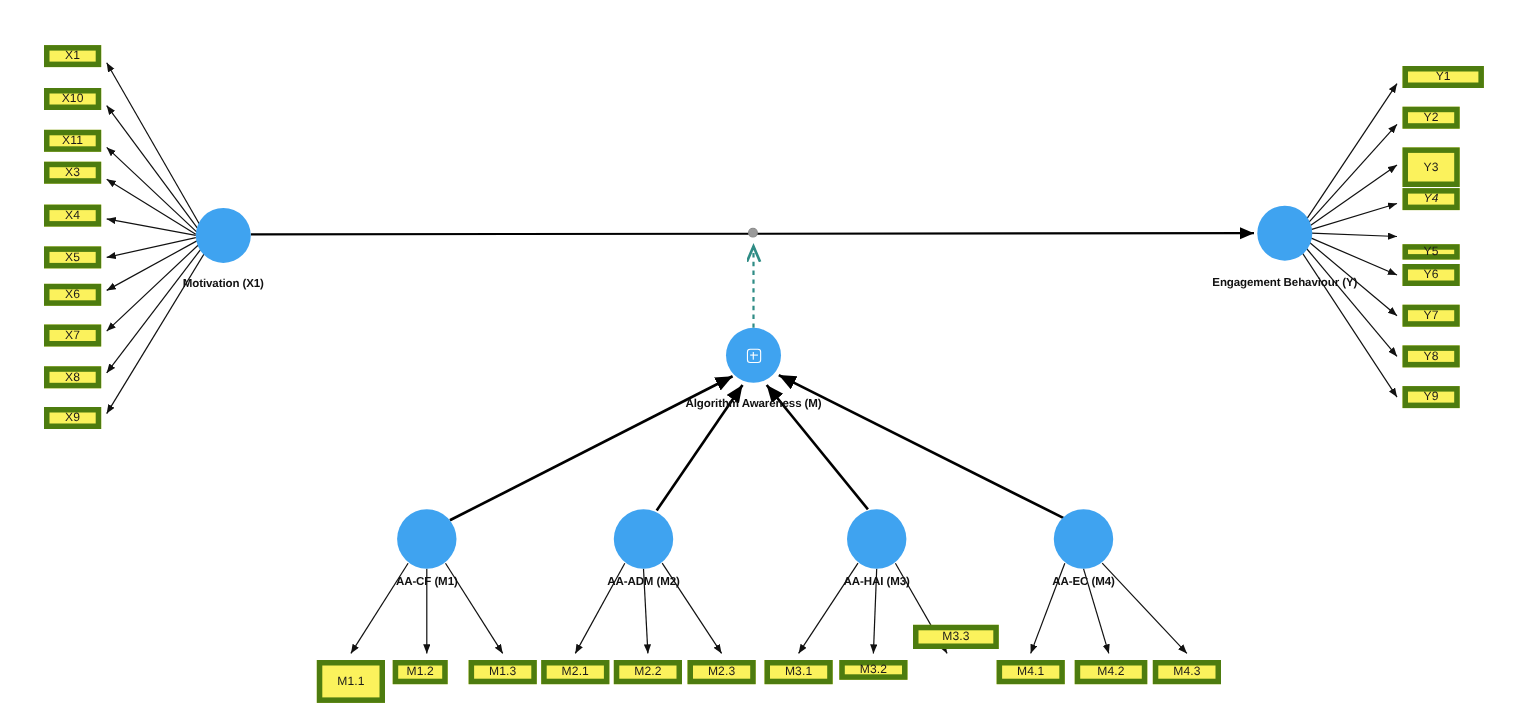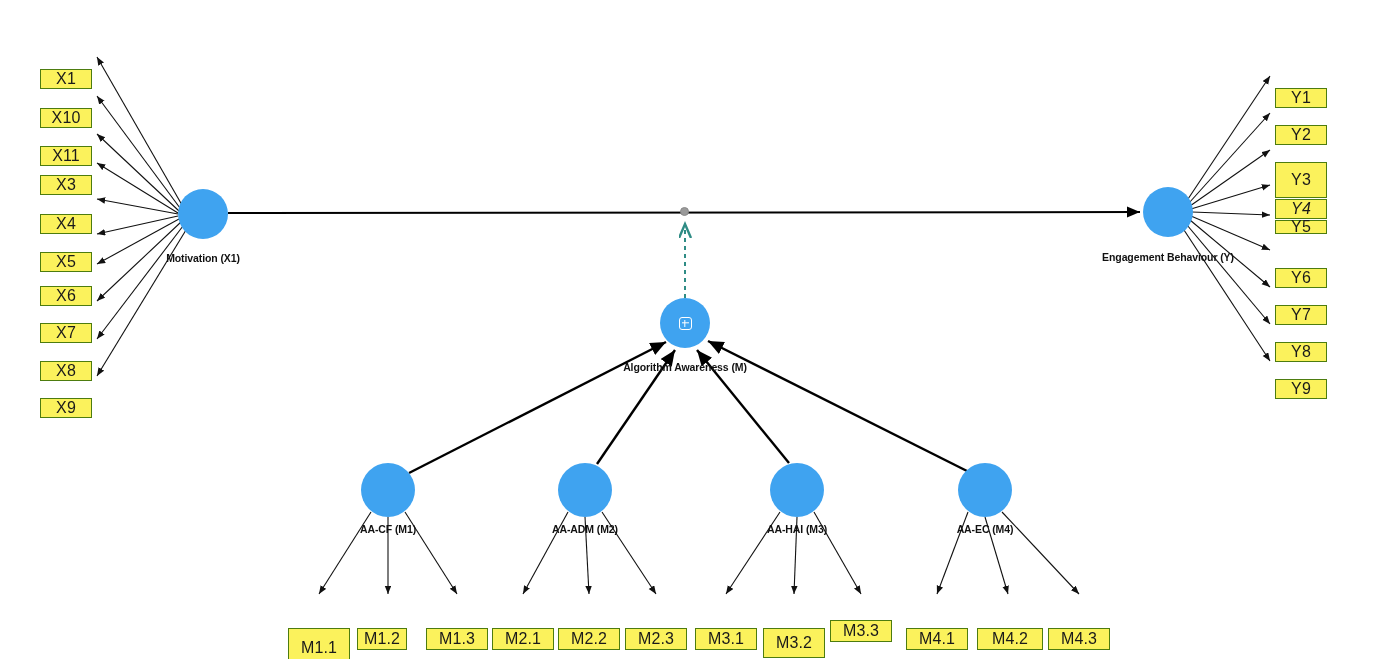--- a/index.html
+++ b/index.html
@@ -20,30 +20,29 @@
   #diagram-svg {
     position: absolute;
     left: 0;
     top: 0;
     width: 1387px;
     height: 659px;
   }
   .ind-box {
     position: absolute;
     background: #FBF25C;
-    border: 1px solid #4d7c0f;
+    border: 5px solid #4d7c0f;
     box-sizing: border-box;
     display: flex;
     align-items: center;
     justify-content: center;
-    font-size: 16px;
+    font-size: 11px;
     color: #1a1a1a;
     font-family: "Liberation Sans", sans-serif;
     letter-spacing: 0.1px;
-    margin-top: 28px;
   }
   .node-circle {
     position: absolute;
     border-radius: 50%;
     background: #3FA3F0;
     display: flex;
     align-items: center;
     justify-content: center;
   }
   .node-label {
@@ -206,36 +205,36 @@
   <div class="ind-box" style="left:40px; top:80px; width:52px; height:20px;">X10</div>
   <div class="ind-box" style="left:40px; top:118px; width:52px; height:20px;">X11</div>
   <div class="ind-box" style="left:40px; top:147px; width:52px; height:20px;">X3</div>
   <div class="ind-box" style="left:40px; top:186px; width:52px; height:20px;">X4</div>
   <div class="ind-box" style="left:40px; top:224px; width:52px; height:20px;">X5</div>
   <div class="ind-box" style="left:40px; top:258px; width:52px; height:20px;">X6</div>
   <div class="ind-box" style="left:40px; top:295px; width:52px; height:20px;">X7</div>
   <div class="ind-box" style="left:40px; top:333px; width:52px; height:20px;">X8</div>
   <div class="ind-box" style="left:40px; top:370px; width:52px; height:20px;">X9</div>
 
-  <div class="ind-box" style="left:1275px; top:60px; width:52px; height:20px;">Y1</div>
+  <div class="ind-box" style="left:1275px; top:60px; width:74px; height:20px;">Y1</div>
   <div class="ind-box" style="left:1275px; top:97px; width:52px; height:20px;">Y2</div>
   <div class="ind-box" style="left:1275px; top:134px; width:52px; height:36px;">Y3</div>
   <div class="ind-box" style="left:1275px; top:171px; width:52px; height:20px;font-style:italic;">Y4</div>
-  <div class="ind-box" style="left:1275px; top:192px; width:52px; height:14px;">Y5</div>
+  <div class="ind-box" style="left:1275px; top:222px; width:52px; height:14px;">Y5</div>
   <div class="ind-box" style="left:1275px; top:240px; width:52px; height:20px;">Y6</div>
   <div class="ind-box" style="left:1275px; top:277px; width:52px; height:20px;">Y7</div>
   <div class="ind-box" style="left:1275px; top:314px; width:52px; height:20px;text-align:center;">Y8</div>
   <div class="ind-box" style="left:1275px; top:351px; width:52px; height:20px;">Y9</div>
 
   <div class="ind-box" style="left:288px;  top:600px; width:62px; height:39px;">M1.1</div>
   <div class="ind-box" style="left:357px;  top:600px; width:50px; height:22px;">M1.2</div>
   <div class="ind-box" style="left:426px;  top:600px; width:62px; height:22px;">M1.3</div>
   <div class="ind-box" style="left:492px;  top:600px; width:62px; height:22px;">M2.1</div>
   <div class="ind-box" style="left:558px;  top:600px; width:62px; height:22px;">M2.2</div>
   <div class="ind-box" style="left:625px;  top:600px; width:62px; height:22px;">M2.3</div>
   <div class="ind-box" style="left:695px;  top:600px; width:62px; height:22px;text-align:right;">M3.1</div>
-  <div class="ind-box" style="left:763px;  top:600px; width:62px; height:30px;">M3.2</div>
-  <div class="ind-box" style="left:830px;  top:592px; width:62px; height:22px;">M3.3</div>
+  <div class="ind-box" style="left:763px;  top:600px; width:62px; height:18px;">M3.2</div>
+  <div class="ind-box" style="left:830px;  top:568px; width:78px; height:22px;">M3.3</div>
   <div class="ind-box" style="left:906px;  top:600px; width:62px; height:22px;">M4.1</div>
   <div class="ind-box" style="left:977px;  top:600px; width:66px; height:22px;">M4.2</div>
   <div class="ind-box" style="left:1048px; top:600px; width:62px; height:22px;">M4.3</div>
 
 </div>
 
 </body></html>

